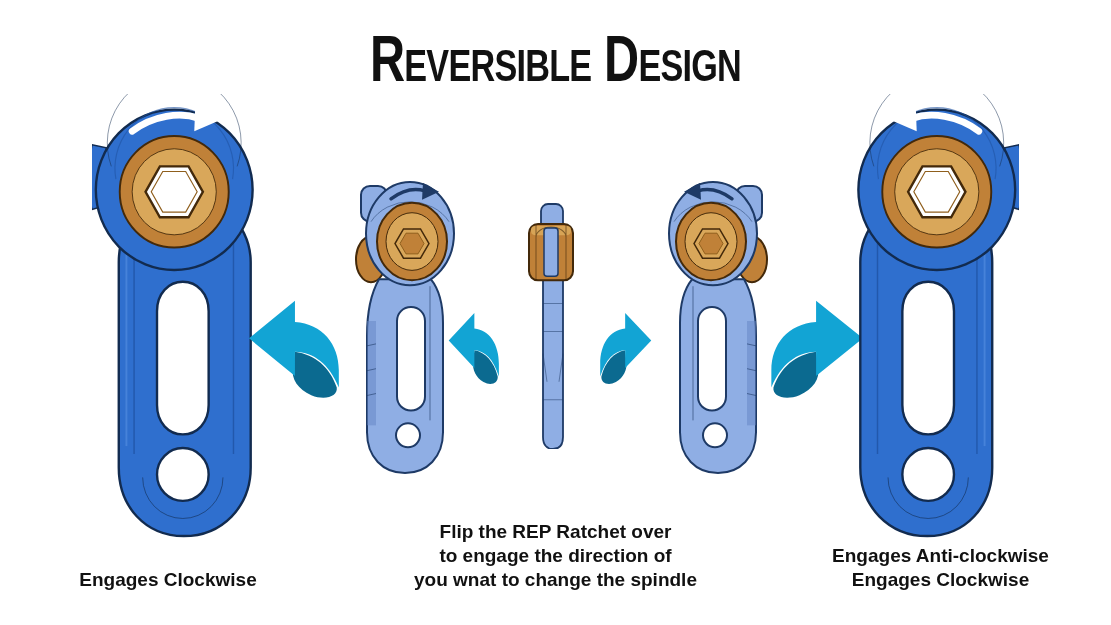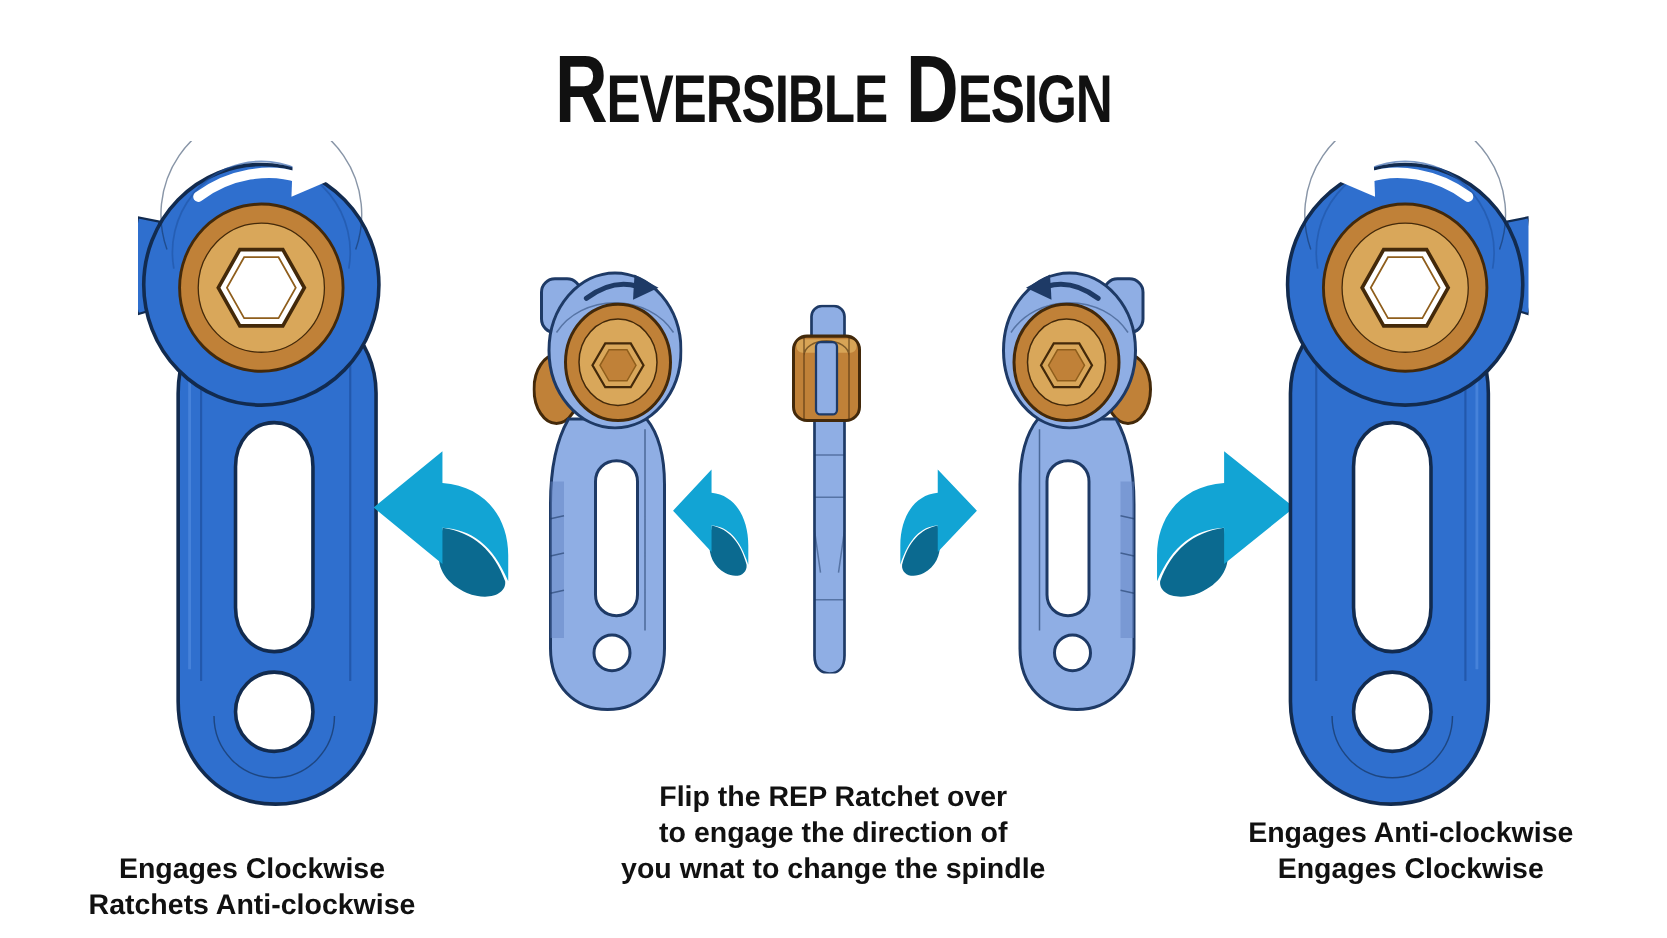--- a/index.html
+++ b/index.html
@@ -133,21 +133,20 @@
   <svg class="piece" style="left:762px;top:294px;" width="104" height="108" viewBox="0 0 100 112" preserveAspectRatio="none">
     <use href="#flipArrow" transform="translate(100,0) scale(-1,1)"></use>
   </svg>
 
   <svg class="piece" style="left:845px;top:94px;" width="174" height="446" viewBox="-6 0 182 456" preserveAspectRatio="none">
     <use href="#frontTool" transform="translate(170,0) scale(-1,1)"></use>
   </svg>
 
   <div class="caption cap-left">
     <div>Engages Clockwise</div>
-    <div>Ratchets Anti-clockwise</div>
   </div>
 
   <div class="caption cap-center">
     <div>Flip the REP Ratchet over</div>
     <div>to engage the direction of</div>
     <div>you wnat to change the spindle</div>
   </div>
 
   <div class="caption cap-right">
     <div>Engages Anti-clockwise</div>

